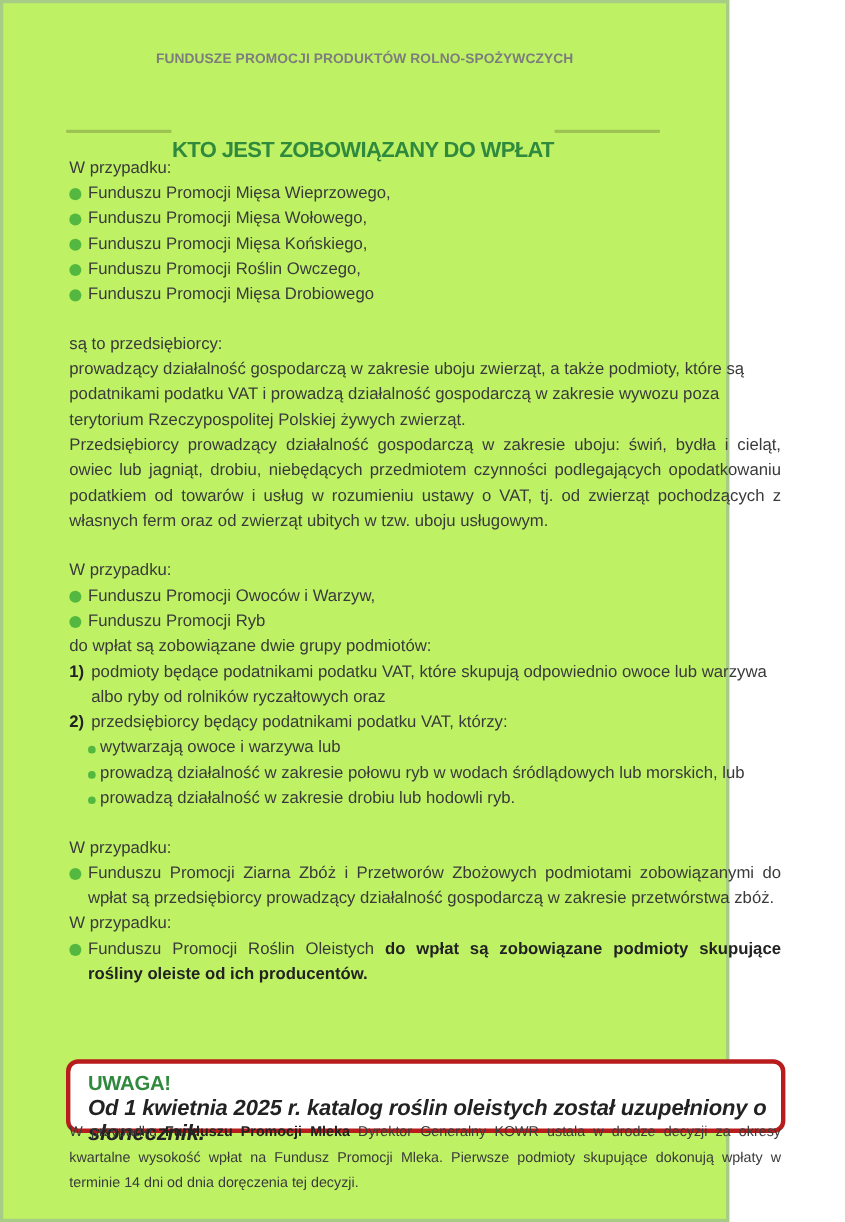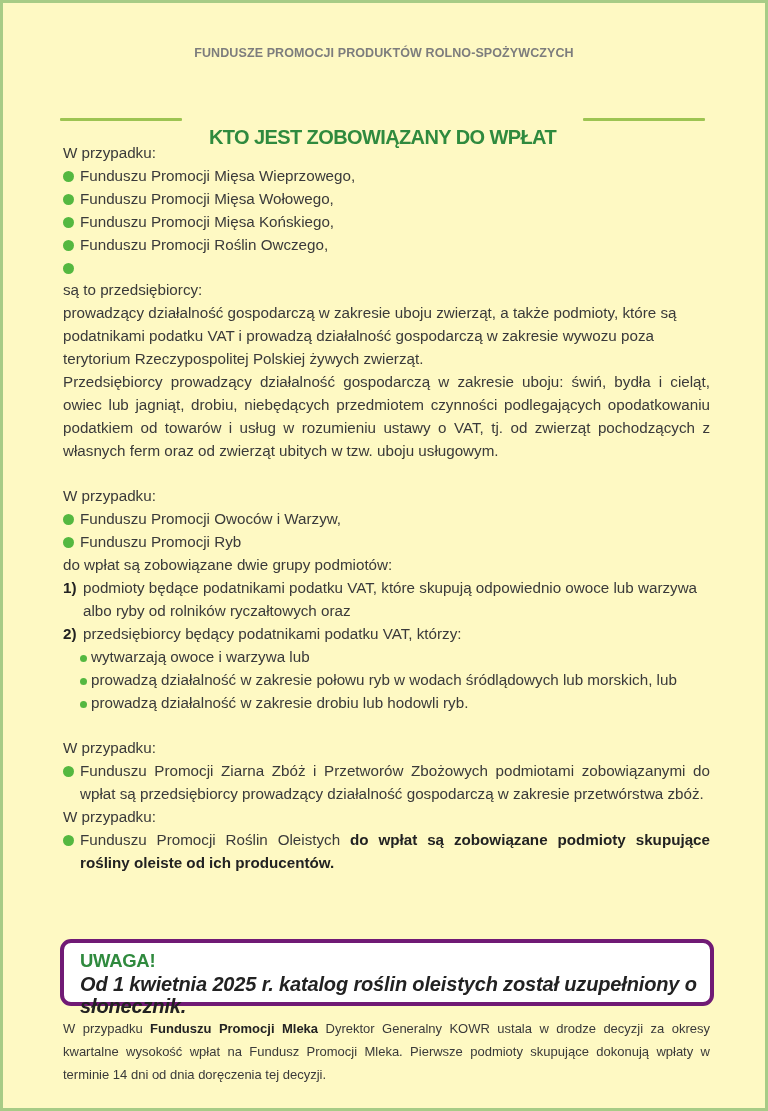--- a/index.html
+++ b/index.html
@@ -1,22 +1,22 @@
 <!DOCTYPE html>
 <html><head>
 <meta charset="utf-8">
 <style>
   html, body { margin: 0; padding: 0; background: #ffffff; }
   body { width: 768px; height: 1111px; overflow: hidden; }
   .page {
     position: relative;
-    width: 768px; height: 1111px;
+    width: 663px; height: 1111px;
     box-sizing: border-box;
     border: 3px solid #a7cc86;
-    background: #fef9c3;
+    background: #bef264;
     font-family: "Liberation Sans", "DejaVu Sans", sans-serif;
     color: #333333;
   }
   .supertitle {
     position: absolute; top: 43px; left: 0; right: 0;
     text-align: center;
     font-size: 12.5px; font-weight: bold;
     color: #7d7d7d; letter-spacing: 0.1px;
   }
   .title-row {
@@ -42,23 +42,23 @@
   }
   .sub { position: relative; padding-left: 28px; }
   .sub .dot {
     position: absolute; left: 17px; top: 10px;
     width: 7px; height: 7px; border-radius: 50%; background: #54b840;
   }
   .num { position: relative; padding-left: 20px; }
   .num .n { position: absolute; left: 0; top: 0; font-weight: bold; color: #222; }
   b, .bold { font-weight: bold; color: #222; }
   .notice {
-    position: absolute; left: 57px; top: 936px; width: 654px; height: 67px;
+    position: absolute; left: 57px; top: 960px; width: 654px; height: 67px;
     box-sizing: border-box;
-    border: 4px solid #701a75; border-radius: 11px;
+    border: 4px solid #b91c1c; border-radius: 11px;
     padding: 6px 0 0 16px; background: #fff;
   }
   .notice-title { font-size: 18.5px; font-weight: bold; color: #2f8a3e; letter-spacing: -0.3px; line-height: 24px; }
   .notice-text { font-size: 20px; font-weight: bold; color: #222; line-height: 22px; letter-spacing: -0.15px; font-style: italic; }
   .footer-p {
     position: absolute; left: 60px; top: 1014px; width: 647px;
     font-size: 13px; line-height: 23px; color: #3a3a3a;
   }
 </style>
 </head>
@@ -75,21 +75,21 @@
   </div>
 
   <div class="content">
 
     <section>
       <p class="p">W przypadku:</p>
       <div class="bl"><span class="dot"></span><span>Funduszu Promocji Mięsa Wieprzowego,</span></div>
       <div class="bl"><span class="dot"></span><span>Funduszu Promocji Mięsa Wołowego,</span></div>
       <div class="bl"><span class="dot"></span><span>Funduszu Promocji Mięsa Końskiego,</span></div>
       <div class="bl"><span class="dot"></span><span>Funduszu Promocji Roślin Owczego,</span></div>
-      <div class="bl"><span class="dot"></span></div>
+      <div class="bl"><span class="dot"></span><span>Funduszu Promocji Mięsa Drobiowego</span></div>
       <div class="gap"></div>
       <p class="p">są to przedsiębiorcy:</p>
       <p class="p">prowadzący działalność gospodarczą w zakresie uboju zwierząt, a także podmioty, które są podatnikami podatku VAT i prowadzą działalność gospodarczą w zakresie wywozu poza terytorium Rzeczypospolitej Polskiej żywych zwierząt.</p>
       <p class="p justify">Przedsiębiorcy prowadzący działalność gospodarczą w zakresie uboju: świń, bydła i cieląt, owiec lub jagniąt, drobiu, niebędących przedmiotem czynności podlegających opodatkowaniu podatkiem od towarów i usług w rozumieniu ustawy o VAT, tj. od zwierząt pochodzących z własnych ferm oraz od zwierząt ubitych w tzw. uboju usługowym.</p>
     </section>
 
     <div class="gap"></div>
 
     <section>
       <p class="p">W przypadku:</p>

